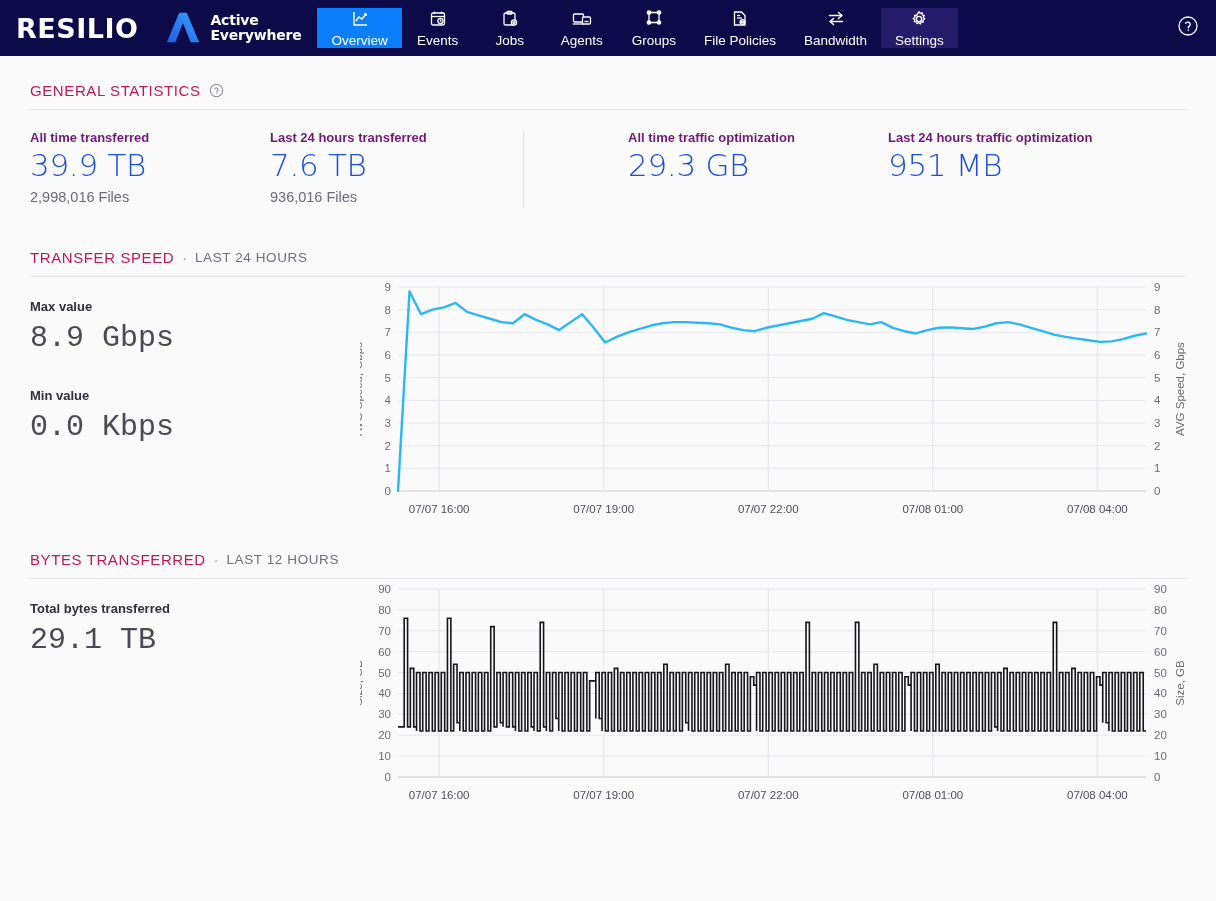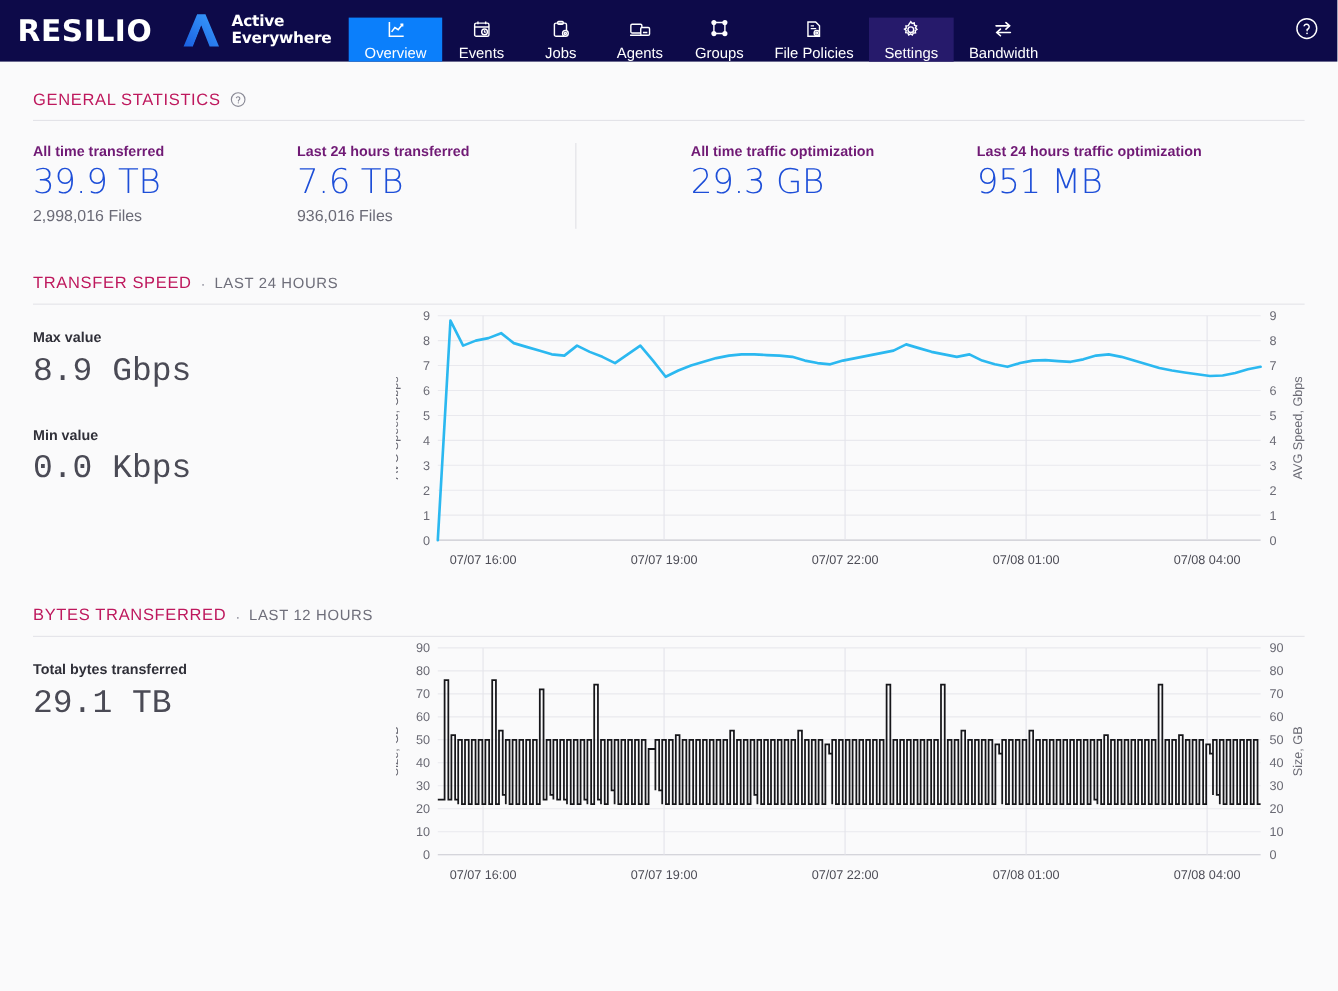--- a/index.html
+++ b/index.html
@@ -33,21 +33,21 @@
   .brand-lockup {
     display: flex; align-items: center; gap: 8px;
     margin-left: 22px;
   }
   .brand-mark { width: 38px; height: 36px; display: block; }
   .brand-tag {
     font-size: 14px; line-height: 15px; font-weight: bold;
     font-family: "DejaVu Sans", sans-serif;
     letter-spacing: -0.2px;
   }
-  .nav-items { display: flex; align-items: flex-end; margin-left: 16px; }
+  .nav-items { display: flex; align-items: center; margin-left: 16px; }
   .nav-item {
     display: flex; flex-direction: column;
     align-items: center; justify-content: center;
     gap: 5px;
     padding: 0 14px;
     min-width: 72px;
     cursor: pointer;
     color: #ffffff;
   }
   .nav-item .nav-ico { height: 20px; display:flex; align-items:flex-end; }
@@ -222,40 +222,40 @@
           <path d="M3.5 2 H10.5 L14 5.5 V15 H3.5 Z"></path>
             <path d="M6 5.5 H9"></path>
             <path d="M6 8 H11"></path>
           <circle cx="11.5" cy="12" r="2.4" fill="#0d0a49"></circle>
             <circle cx="11.5" cy="12" r="0.9"></circle>
         </svg>
       </span>
       <span class="nav-label">File Policies</span>
     </div>
 
-    <div class="nav-item settings">
-      <span class="nav-ico">
-        <svg width="18" height="18" viewBox="0 0 18 18" fill="none" stroke="#fff" stroke-width="1.3">
-          <circle cx="9" cy="9" r="2.6"></circle>
-          <path d="M9 1.8 L10.2 3.4 L12.1 2.9 L12.3 4.9 L14.2 5.6 L13.2 7.3 L14.6 8.8 L13 9.9 L13.3 11.9 L11.3 12 L10.4 13.8 L8.8 12.8 L7.1 13.7 L6.4 11.9 L4.4 11.7 L4.8 9.8 L3.3 8.5 L4.9 7.5 L4.6 5.5 L6.6 5.5 L7.6 3.7 Z"></path>
-        </svg>
-      </span>
-      <span class="nav-label">Settings</span>
-    </div>
-
     <div class="nav-item">
       <span class="nav-ico">
         <svg width="18" height="18" viewBox="0 0 18 18" fill="none" stroke="#fff" stroke-width="1.5" stroke-linecap="round">
           <path d="M2.5 5.5 H14.5"></path>
             <path d="M11.5 2.5 L14.8 5.5 L11.5 8.5"></path>
           <path d="M15.5 11.5 H3.5"></path>
             <path d="M6.5 8.5 L3.2 11.5 L6.5 14.5"></path>
         </svg>
       </span>
       <span class="nav-label">Bandwidth</span>
+    </div>
+
+    <div class="nav-item settings">
+      <span class="nav-ico">
+        <svg width="18" height="18" viewBox="0 0 18 18" fill="none" stroke="#fff" stroke-width="1.3">
+          <circle cx="9" cy="9" r="2.6"></circle>
+          <path d="M9 1.8 L10.2 3.4 L12.1 2.9 L12.3 4.9 L14.2 5.6 L13.2 7.3 L14.6 8.8 L13 9.9 L13.3 11.9 L11.3 12 L10.4 13.8 L8.8 12.8 L7.1 13.7 L6.4 11.9 L4.4 11.7 L4.8 9.8 L3.3 8.5 L4.9 7.5 L4.6 5.5 L6.6 5.5 L7.6 3.7 Z"></path>
+        </svg>
+      </span>
+      <span class="nav-label">Settings</span>
     </div>
 
   </div>
 
   <div class="nav-spacer"></div>
 
   <div class="help-btn">
     <span>
       <svg width="22" height="22" viewBox="0 0 22 22" fill="none" stroke="#ffffff" stroke-width="1.3">
         <circle cx="11" cy="11" r="9"></circle>

